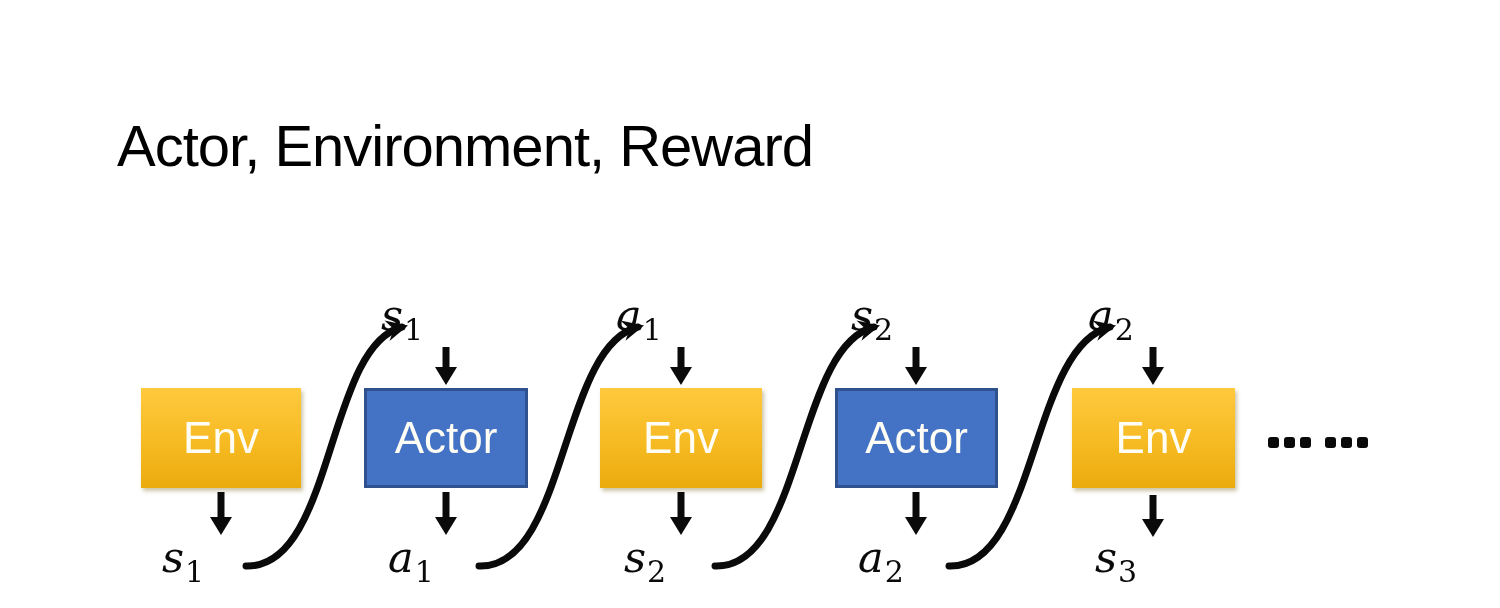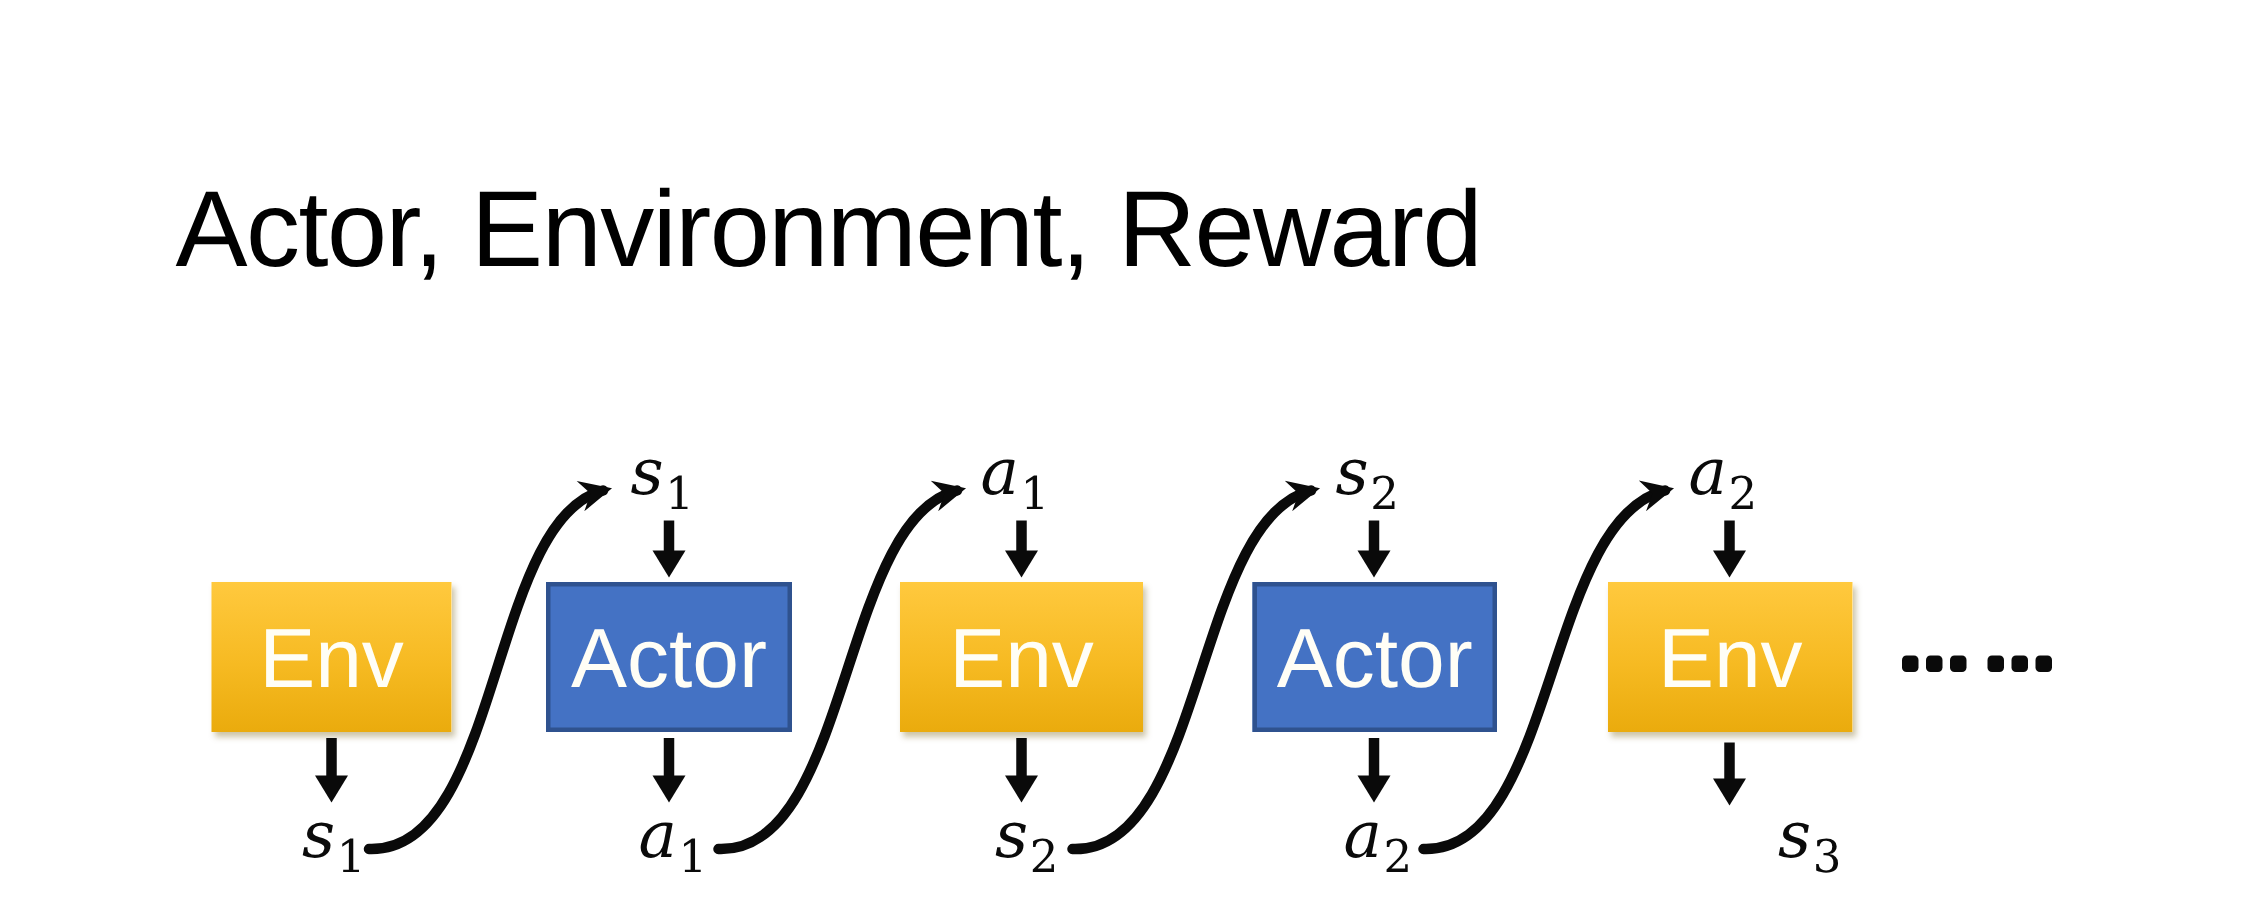--- a/index.html
+++ b/index.html
@@ -8,31 +8,31 @@
     width:1500px;height:608px;
     background:#ffffff;
     overflow:hidden;
     font-family:"Liberation Sans", sans-serif;
   }
   .title{
     position:absolute;
     left:117px;top:112px;
     margin:0;
     font-family:"Liberation Sans", sans-serif;
-    font-size:72px;
+    font-size:58px;
     font-weight:300;
     letter-spacing:-1px;
     color:#000000;
     white-space:nowrap;
   }
   .box{
     position:absolute;
     top:388px;height:100px;
     display:flex;align-items:center;justify-content:center;
-    font-size:56px;
+    font-size:44px;
     color:#fffef6;
     box-sizing:border-box;
   }
   .box.env{
     background:linear-gradient(180deg, var(--env-top) 0%, #f6ba22 55%, var(--env-bottom) 100%);
     box-shadow:2px 3px 4px rgba(110,85,0,0.35);
   }
   .box.actor{
     background:var(--actor-fill);
     border:3px solid var(--actor-border);
@@ -40,21 +40,21 @@
   }
   .b-env1{left:141px;width:160px;}
   .b-actor1{left:364px;width:164px;}
   .b-env2{left:600px;width:162px;}
   .b-actor2{left:835px;width:163px;}
   .b-env3{left:1072px;width:163px;}
 
   .mlbl{
     position:absolute;
     width:120px;
-    text-align:center;
+    text-align:left;
     color:#0a0a0a;
     white-space:nowrap;
     line-height:1;
   }
   .mlbl .base{
     font-family:"DejaVu Serif", serif;
     font-style:italic;
     font-size:43px;
   }
   .mlbl .sub{
@@ -68,21 +68,21 @@
   .t-lbl{top:294px;}
   .b-lbl{top:536px;}
   .l-s1t{left:381px;}
   .l-a1t{left:616px;}
   .l-s2t{left:851px;}
   .l-a2t{left:1088px;}
   .l-s1b{left:162px;}
   .l-a1b{left:388px;}
   .l-s2b{left:624px;}
   .l-a2b{left:858px;}
-  .l-s3b{left:1146px;}
+  .l-s3b{left:1095px;}
 
   .dots{
     position:absolute;
     left:1268px;top:437px;
     display:flex;align-items:center;
   }
   .dots .dot{
     width:11px;height:11px;
     border-radius:3px;
     background:#0a0a0a;

